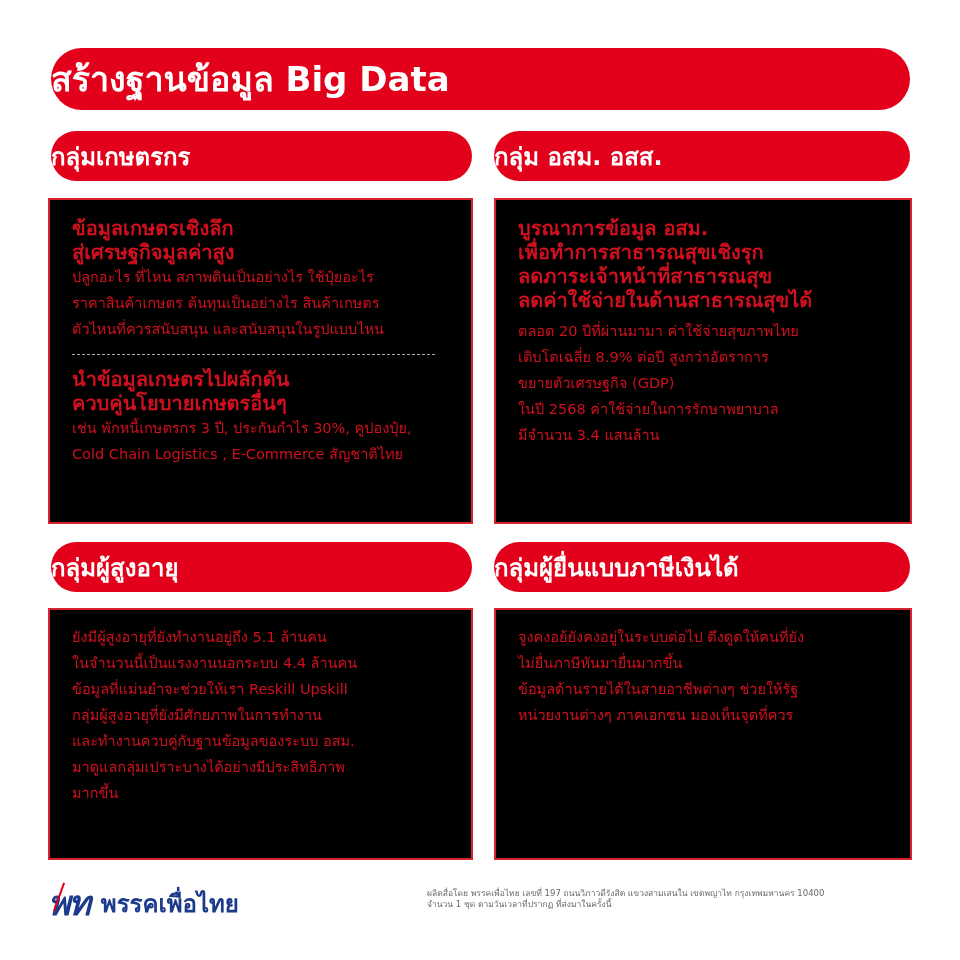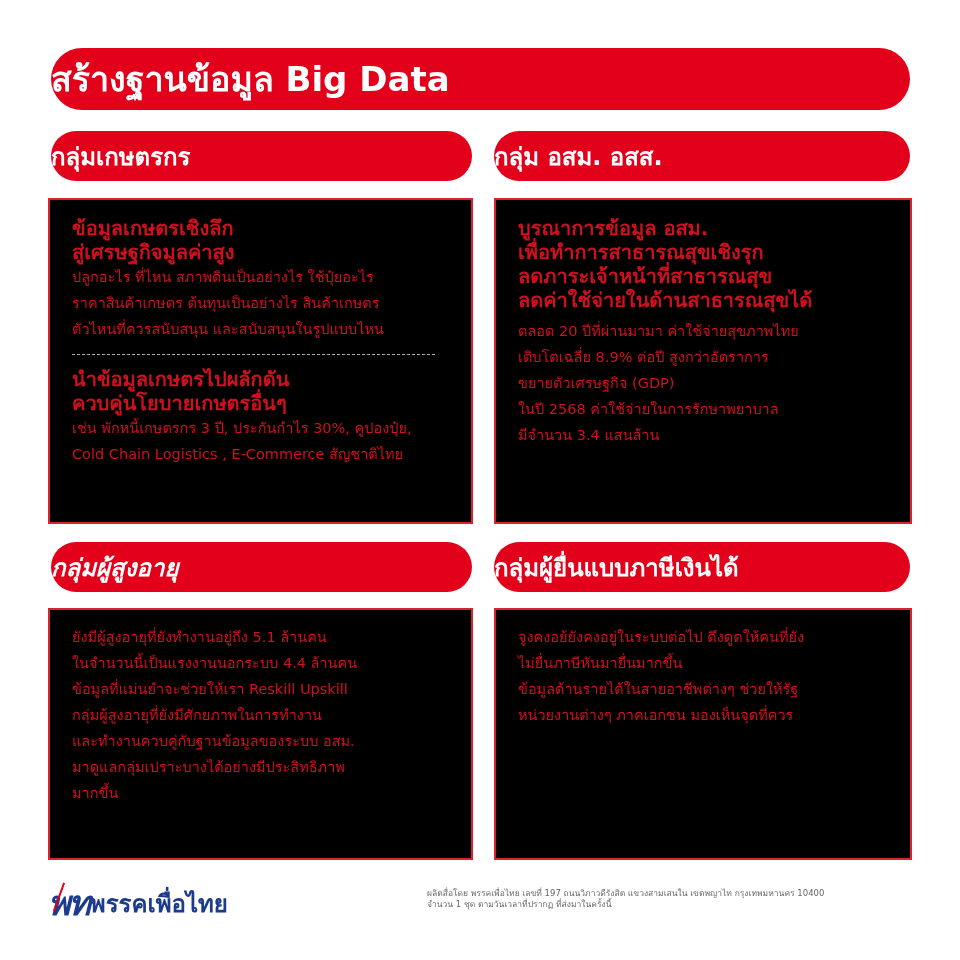--- a/index.html
+++ b/index.html
@@ -7,21 +7,21 @@
          font-family: "DejaVu Sans", "Liberation Sans", sans-serif; }
   .pill { position: absolute; background: #e2001a; color: #ffffff; border-radius: 26px;
           display: flex; align-items: center; justify-content: flex-start; font-weight: bold; }
   #banner { left: 51px; top: 48px; width: 859px; height: 62px; border-radius: 31px; font-size: 34px; }
   .hdr { height: 50px; font-size: 24px; border-radius: 25px; }
   .box { position: absolute; border: 2px solid #d9232e; box-sizing: border-box; background: #000000;
          color: #d0101e; padding: 16px 20px 10px 22px; }
   .sub-title { font-weight: bold; font-size: 20px; line-height: 24px; color: #d0101e; }
   .line { font-size: 14.5px; line-height: 26px; white-space: nowrap; color: #d0101e; }
   .dash { border-top: 1.5px dashed #aaaaaa; margin: 12px 16px 12px 0; }
-  #footer-logo { position: absolute; left: 48px; top: 876px; display: flex; align-items: center; gap: 1px; }
+  #footer-logo { position: absolute; left: 48px; top: 876px; display: flex; align-items: center; gap: 12px; }
   .logo-mark { font-weight: bold; font-size: 34px; color: #1c3b8c; letter-spacing: -2px; font-style: italic;
                position: relative; }
   .logo-mark::after { content: ""; position: absolute; left: 10px; top: 6px; width: 2px; height: 30px;
                       background: #e2001a; transform: rotate(20deg); }
   .logo-text { font-weight: bold; font-size: 24px; color: #1c3b8c; }
   #footer-note { position: absolute; left: 427px; top: 888px; width: 485px; font-size: 8.5px;
                  line-height: 11px; color: #666666; }
 </style>
 </head>
 <body>
@@ -54,21 +54,21 @@
   <div class="sub-title">เพื่อทำการสาธารณสุขเชิงรุก</div>
   <div class="sub-title">ลดภาระเจ้าหน้าที่สาธารณสุข</div>
   <div class="sub-title" style="margin-bottom:6px;">ลดค่าใช้จ่ายในด้านสาธารณสุขได้</div>
   <div class="line">ตลอด 20 ปีที่ผ่านมามา ค่าใช้จ่ายสุขภาพไทย</div>
   <div class="line">เติบโตเฉลี่ย 8.9% ต่อปี สูงกว่าอัตราการ</div>
   <div class="line">ขยายตัวเศรษฐกิจ (GDP)</div>
   <div class="line">ในปี 2568 ค่าใช้จ่ายในการรักษาพยาบาล</div>
   <div class="line">มีจำนวน 3.4 แสนล้าน</div>
 </div>
 
-<div class="pill hdr" style="left:51px; top:542px; width:421px;font-style:italic;">
+<div class="pill hdr" style="left:51px; top:542px; width:421px;">
   <span>กลุ่มผู้สูงอายุ</span>
 </div>
 <div class="box" style="left:48px; top:608px; width:425px; height:252px; padding-top:14px;">
   <div class="line">ยังมีผู้สูงอายุที่ยังทำงานอยู่ถึง 5.1 ล้านคน</div>
   <div class="line">ในจำนวนนี้เป็นแรงงานนอกระบบ 4.4 ล้านคน</div>
   <div class="line">ข้อมูลที่แม่นยำจะช่วยให้เรา Reskill Upskill</div>
   <div class="line">กลุ่มผู้สูงอายุที่ยังมีศักยภาพในการทำงาน</div>
   <div class="line">และทำงานควบคู่กับฐานข้อมูลของระบบ อสม.</div>
   <div class="line">มาดูแลกลุ่มเปราะบางได้อย่างมีประสิทธิภาพ</div>
   <div class="line">มากขึ้น</div>

